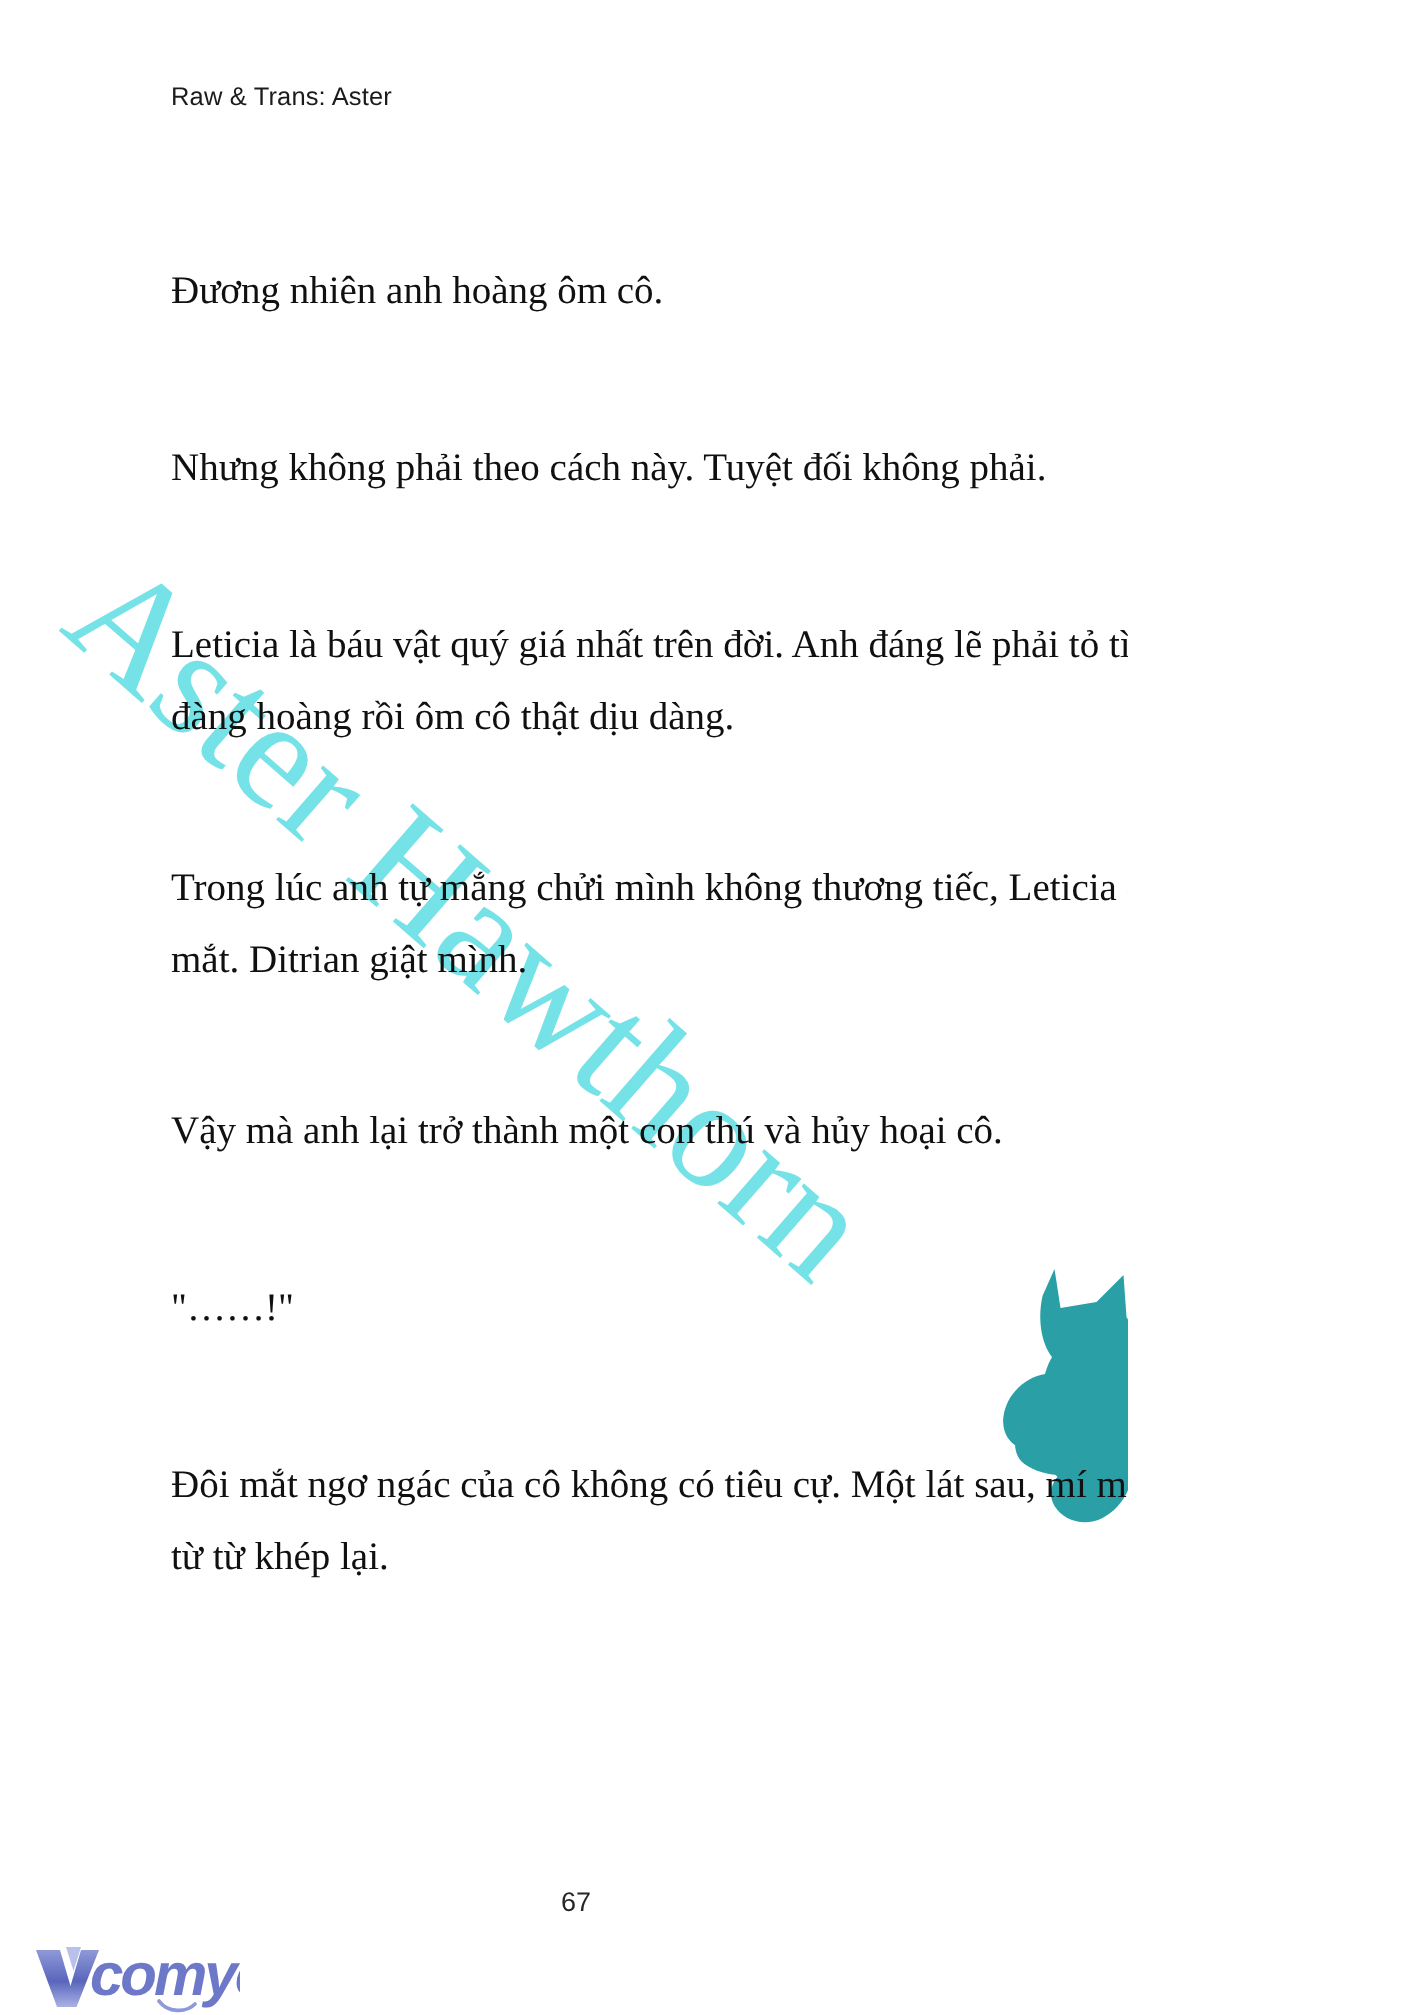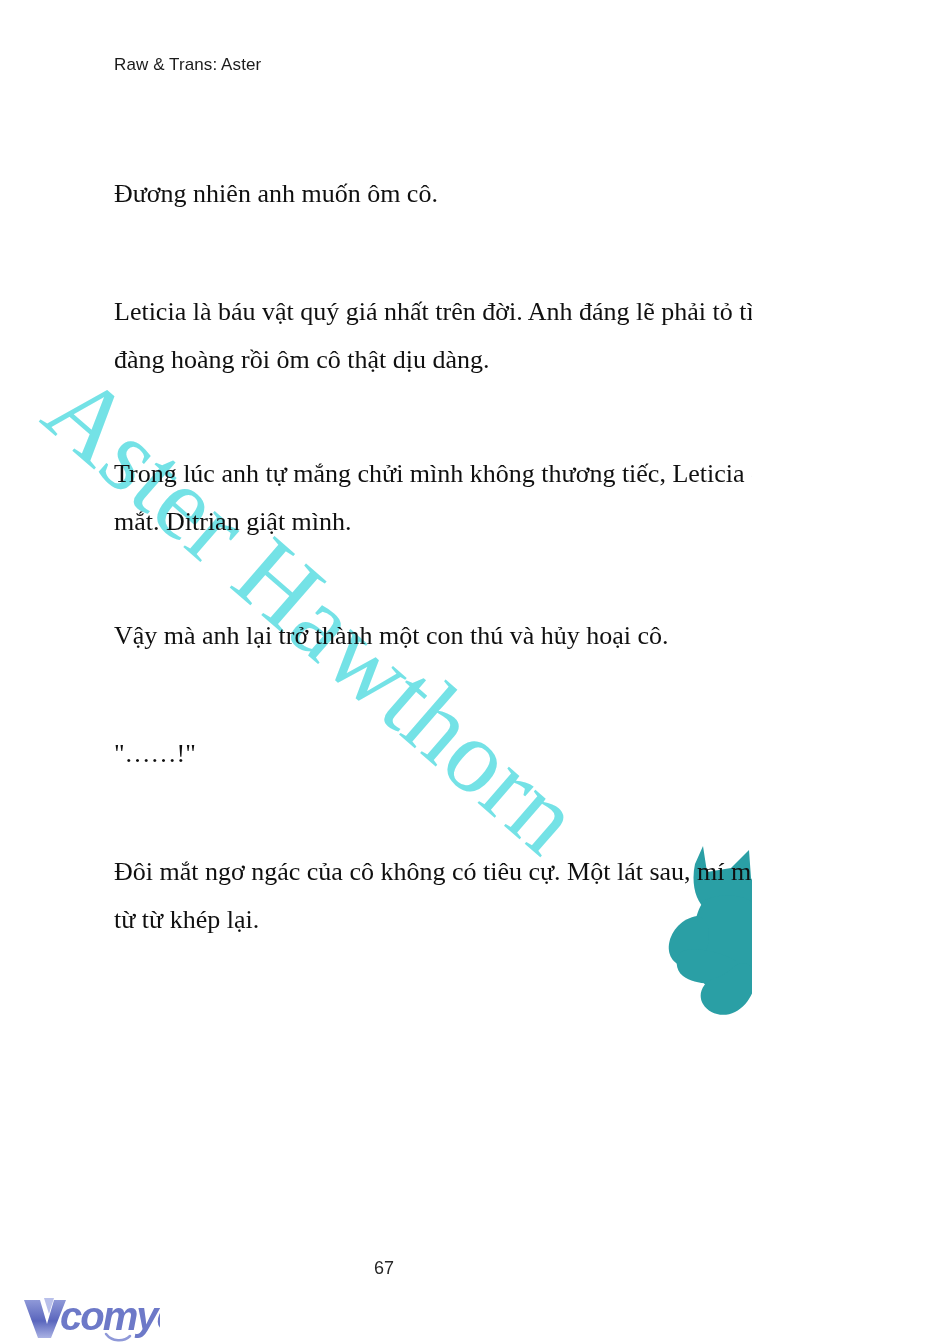--- a/index.html
+++ b/index.html
@@ -157,21 +157,22 @@
                  C58 144 52 156 58 166
                  C64 176 78 180 90 174
                  C104 167 112 150 110 136
                  C108 126 98 122 90 128
                  C82 134 78 138 70 140 Z"></path>
       </g>
     </svg>
   </div>
 
   <div class="content">
-    <p class="para">Đương nhiên anh muốn ôm cô.</p>
+    <p class="para">Đương nhiên anh hoàng ôm cô.</p>
+    <p class="para">Nhưng không phải theo cách này. Tuyệt đối không phải.</p>
     <p class="para tight">Leticia là báu vật quý giá nhất trên đời. Anh đáng lẽ phải tỏ tình đàng hoàng rồi ôm cô thật dịu dàng.</p>
     <p class="para tight">Trong lúc anh tự mắng chửi mình không thương tiếc, Leticia đã mở mắt. Ditrian giật mình.</p>
     <p class="para">Vậy mà anh lại trở thành một con thú và hủy hoại cô.</p>
     <p class="para">"……!"</p>
     <p class="para">Đôi mắt ngơ ngác của cô không có tiêu cự. Một lát sau, mí mắt cô từ từ khép lại.</p>
   </div>
 
   <div class="page-number">67</div>
 
   <div class="brand-logo">

